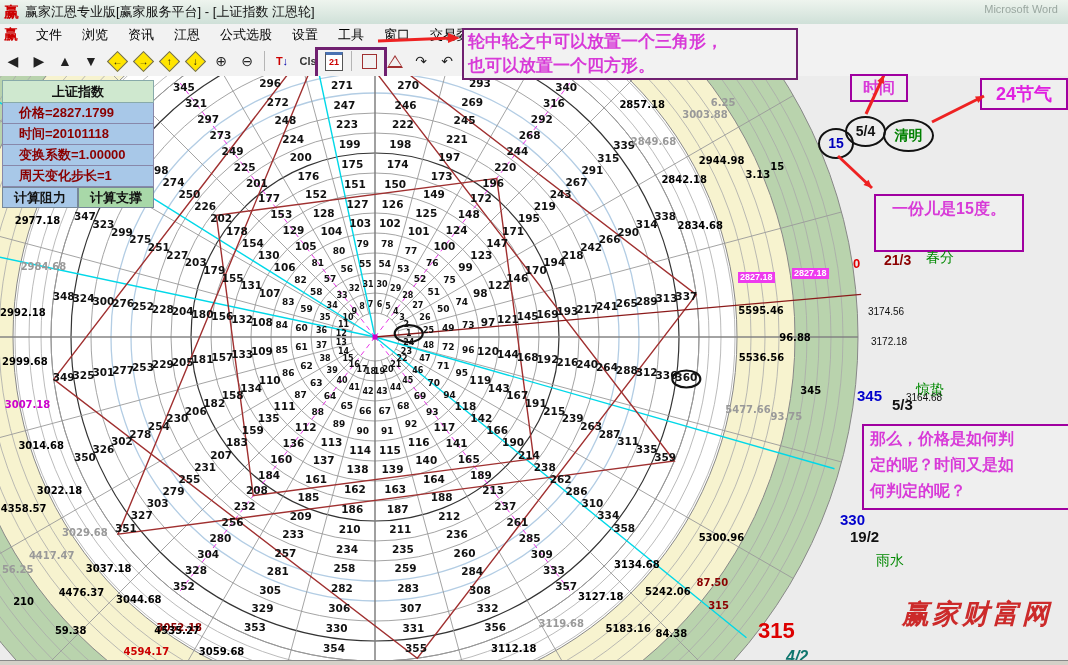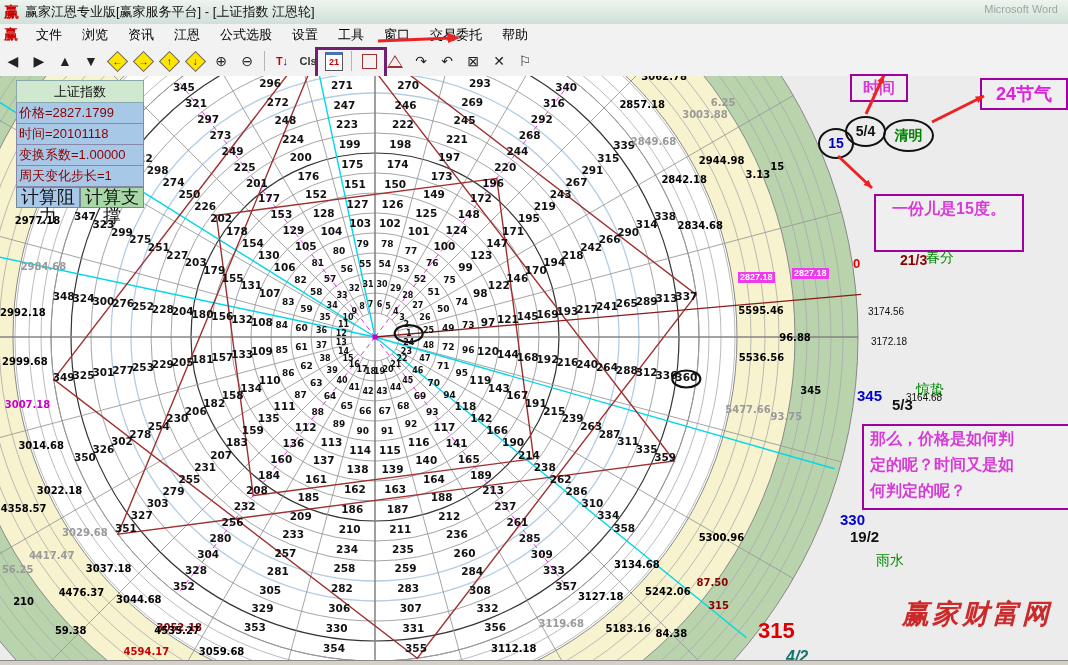--- a/index.html
+++ b/index.html
@@ -32,27 +32,27 @@
     color:#c00;text-align:center;line-height:14px;border-top:3px solid #4a72b2;}
   .cls-ic{font-size:11px;font-weight:bold;color:#333;}
   .tdown-ic{font-size:11px;font-weight:bold;color:#c00;}
   .tdown-ic b{color:#00a;}
   #tb-highlight{position:absolute;left:315px;top:47px;width:66px;height:29px;
     border:3px solid #702070;pointer-events:none;}
   
   #chart{position:absolute;left:0;top:76px;width:1068px;height:584px;background:#ececec;}
   #wheel{position:absolute;left:0;top:0;}
   
-  #info-panel{position:absolute;left:16px;top:4px;width:128px;font-weight:normal;}
+  #info-panel{position:absolute;left:2px;top:4px;width:152px;font-weight:bold;}
   #info-panel .hd{background:#cfe8cf;border:1px solid #8aa;color:#111;font-size:13px;
      text-align:center;height:21px;line-height:21px;}
   #info-panel .row{background:#a8c8e8;border:1px solid #88a;border-top:none;color:#8b0000;
-     font-size:13px;height:20px;line-height:20px;padding-left:2px;white-space:nowrap;overflow:hidden;}
+     font-size:13px;height:20px;line-height:20px;padding-left:16px;white-space:nowrap;overflow:hidden;}
   #info-panel .btns{display:flex;}
-  #info-panel .btn{font-size:18px;height:19px;line-height:19px;text-align:center;flex:1;
+  #info-panel .btn{font-size:13px;height:19px;line-height:19px;text-align:center;flex:1;
      border:1px solid #789;color:#111;cursor:default;}
   #btn-resist{background:#a8c8e8;}
   #btn-support{background:#a8d8a8;}
   
   .mbox{position:absolute;border:2px solid #a000a0;color:#d83ad8;font-weight:bold;
      text-align:center;background:rgba(240,240,240,.85);}
   #note-box{left:462px;top:-48px;width:328px;height:48px;font-size:17px;line-height:24px;
      background:#f2f2f2;border-color:#702070;text-align:left;padding-left:4px;}
   #time-box{left:850px;top:-2px;width:54px;height:24px;font-size:16px;line-height:24px;}
   #terms-box{left:980px;top:2px;width:84px;height:28px;font-size:18px;line-height:28px;color:#e020e0;}
@@ -625,20 +625,24 @@
     <div class="row">价格=2827.1799</div>
     <div class="row">时间=20101118</div>
     <div class="row">变换系数=1.00000</div>
     <div class="row">周天变化步长=1</div>
     <div class="btns">
       <div class="btn" id="btn-resist">计算阻力</div>
       <div class="btn" id="btn-support">计算支撑</div>
     </div>
   </div>
 
+  <div class="mbox" id="note-box">
+    <div>轮中轮之中可以放置一个三角形，</div>
+    <div>也可以放置一个四方形。</div>
+  </div>
   <div class="mbox" id="time-box">时间</div>
   <div class="mbox" id="terms-box">24节气</div>
   <div class="mbox" id="circum-box">
     <div>一份儿是15度。</div>
   </div>
   <div class="mbox" id="question-box">
     <div>那么，价格是如何判</div>
     <div>定的呢？时间又是如</div>
     <div>何判定的呢？</div>
   </div>
@@ -651,21 +655,21 @@
 
   <svg id="overlay-svg" width="1068" height="584">
       <line x1="866" y1="38" x2="884" y2="-1" stroke="#ee2222" stroke-width="3"></line>
       <polygon points="884,-1 883.8883328851625,7.999307220862274 877.2241941454579,4.923550879460121" fill="#ee2222"></polygon>
       <line x1="932" y1="46" x2="984" y2="20" stroke="#ee2222" stroke-width="3"></line>
       <polygon points="984,20 978.2909799806895,26.957520421753145 975.0085716510112,20.392703762396504" fill="#ee2222"></polygon>
       <line x1="838" y1="80" x2="872" y2="112" stroke="#ee2222" stroke-width="3"></line>
       <polygon points="872,112 863.5006161814345,109.04019008976816 868.5309793446261,103.69542922887709" fill="#ee2222"></polygon>
     </svg>
 <div class="slabel" style="left: 853px; top: 180px; color: rgb(221, 0, 0); font-size: 13px; font-weight: bold;">0</div>
-    <div class="slabel" style="left: 884px; top: 176px; color: rgb(139, 0, 0); font-size: 14px; font-weight: bold; margin-left: 16px;">21/3</div>
+    <div class="slabel" style="left: 884px; top: 176px; color: rgb(139, 0, 0); font-size: 14px; font-weight: bold;">21/3</div>
     <div class="slabel" style="left: 926px; top: 173px; color: rgb(0, 136, 0); font-size: 14px; font-family: Liberation Mono, monospace;">春分</div>
     <div class="slabel" style="left: 857px; top: 311px; color: rgb(0, 0, 204); font-size: 15px; font-weight: bold;">345</div>
     <div class="slabel" style="left: 892px; top: 320px; color: rgb(17, 17, 17); font-size: 15px; font-weight: bold;">5/3</div>
     <div class="slabel" style="left: 916px; top: 305px; color: rgb(0, 136, 0); font-size: 14px;">惊蛰</div>
     <div class="slabel" style="left: 840px; top: 435px; color: rgb(0, 0, 204); font-size: 15px; font-weight: bold;">330</div>
     <div class="slabel" style="left: 850px; top: 452px; color: rgb(17, 17, 17); font-size: 15px; font-weight: bold;">19/2</div>
     <div class="slabel" style="left: 876px; top: 476px; color: rgb(0, 136, 0); font-size: 14px;">雨水</div>
     <div class="slabel" style="left: 758px; top: 542px; color: rgb(221, 0, 0); font-size: 22px; font-weight: bold;">315</div>
     <div class="slabel" style="left: 786px; top: 572px; color: #0f766e; font-size: 16px; font-weight: bold; font-style: italic;">4/2</div>
     <div class="slabel" style="left: 868px; top: 230px; color: rgb(17, 17, 17); font-size: 10px;">3174.56</div>

